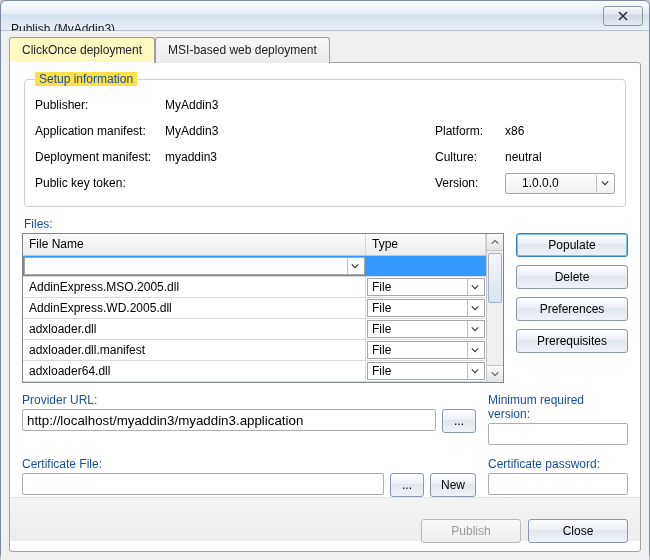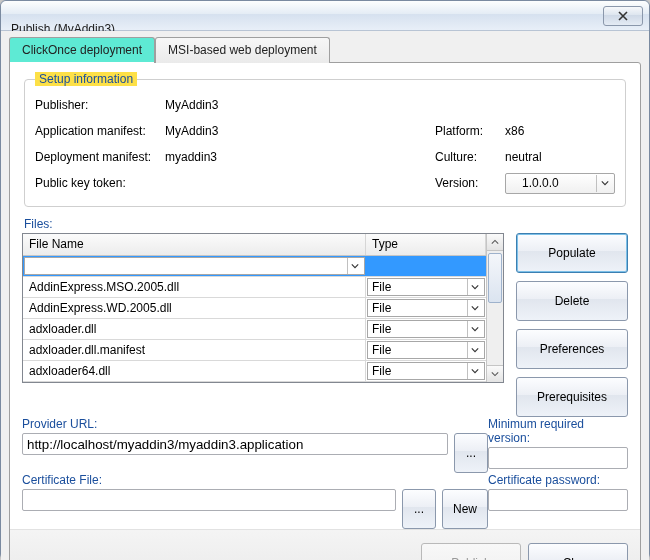--- a/index.html
+++ b/index.html
@@ -52,21 +52,21 @@
     padding: 5px 12px 6px 12px;
     border: 1px solid #9f9f9f;
     border-bottom: none;
     background: linear-gradient(#f7f7f7,#eaeaea);
     border-radius: 3px 3px 0 0;
     margin-right: 0px;
     color:#222;
     position:relative;
   }
   .tab.active {
-    background: #5eead4;
+    background: #fef9c3;
     border-color:#9f9f9f;
     z-index:3;
   }
   .tab.active::after{
     content:""; position:absolute; left:0; right:0; bottom:-1px; height:2px; background:#fff;
   }
   .tabpanel {
     flex:1;
     background:#fff;
     border:1px solid #9f9f9f;
@@ -165,35 +165,35 @@
     background:linear-gradient(#fafafa,#e3e3e3);
     border-bottom:1px solid #c5c5c5;
     display:flex;align-items:center;justify-content:center;
   }
   .vscroll .sb-btn.last{border-top:1px solid #c5c5c5; border-bottom:none;}
   .vscroll .sb-track { flex:1; background:#efefef; position:relative;}
   .vscroll .sb-thumb { position:absolute; left:1px; right:1px; top:2px; height:50px; background:linear-gradient(#f4f6fa,#dbe4f0); border:1px solid #9eb2cc; border-radius:2px;}
   .vscroll svg{width:8px;height:8px;}
   .side-buttons { width:112px; display:flex; flex-direction:column; gap:8px; }
   .btn {
-    height:40px;
+    height:24px;
     border:1px solid #8b98ac;
     border-radius:3px;
     background: linear-gradient(#fcfdff,#eceff5 45%,#e1e6ee 46%,#eef2f8);
     display:flex; align-items:center; justify-content:center;
     color:#000;
   }
   .btn.default {
     border:1px solid #3c7fb1;
     box-shadow: 0 0 0 1px #7cc0e8 inset;
   }
   .btn.disabled { color:#9a9a9a; border-color:#b9b9b9; background:linear-gradient(#f8f8f8,#eee);}
   .btn.small { width:34px; }
   
-  .lower { display:grid; grid-template-columns: 1fr 140px; gap:0; }
+  .lower { margin-top:10px; display:grid; grid-template-columns: 1fr 140px; gap:12px; }
   .field-col { display:flex; flex-direction:column; gap:2px; }
   .field-label { color:#1a4e9c; }
   .textbox {
     height:22px;
     border:1px solid #abadb3;
     background:#fff;
     padding:2px 4px;
     color:#000;
     border-radius:2px;
   }

